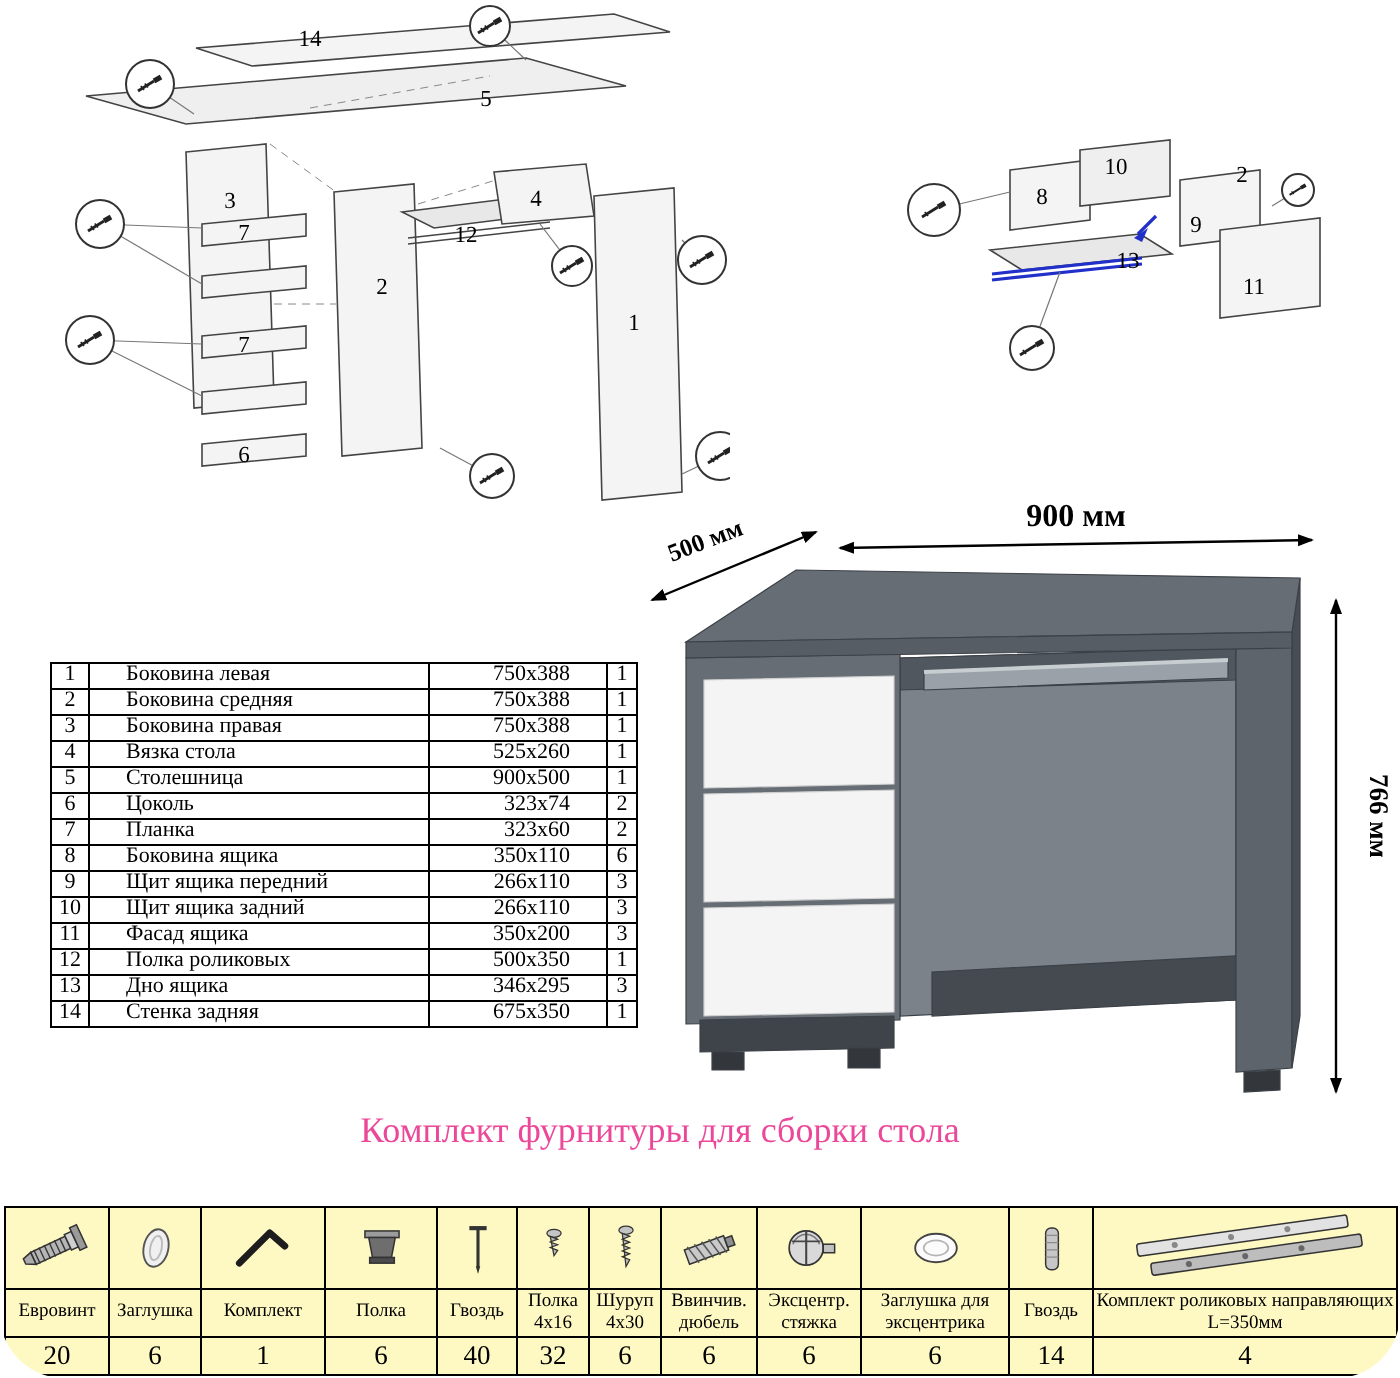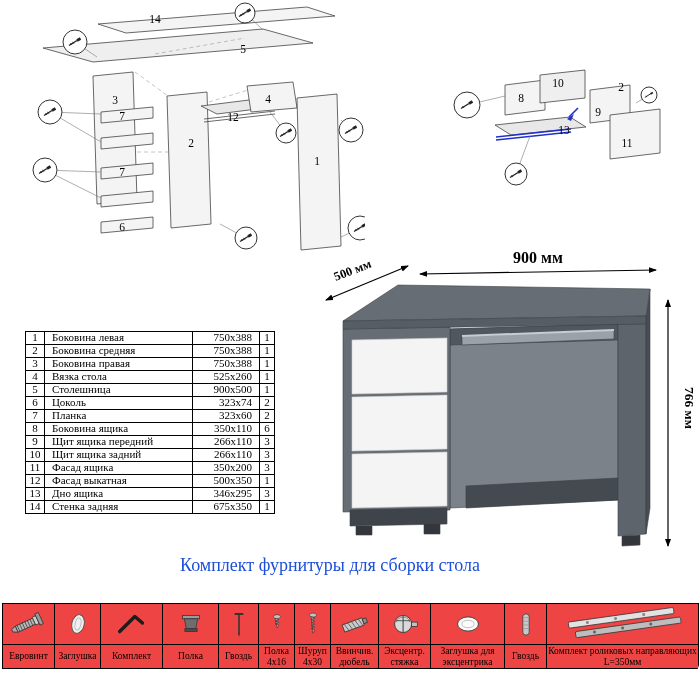--- a/index.html
+++ b/index.html
@@ -2,29 +2,29 @@
 <html><head>
 <meta charset="utf-8">
 <style>
   html,body{margin:0;padding:0;background:#fff;}
   #sheet{position:relative;width:700px;height:689px;background:#ffffff;
          font-family:"Liberation Serif", serif;overflow:hidden;color:#000;border-radius:32px;}
   .abs{position:absolute;}
   svg text{font-family:"Liberation Serif", serif;}
   
   .parts-table{border-collapse:collapse;background:#fff;}
-  .parts-table td{border:1px solid #000;font-size:11px;line-height:1.05;padding:0 7px;height:12px;white-space:nowrap;}
+  .parts-table td{border:1px solid #000;font-size:11px;line-height:1.05;padding:0 18px;height:12px;white-space:nowrap;}
   .parts-table .c-num{width:16px;text-align:center;padding:0 1px;}
   .parts-table .c-name{width:133px;}
   .parts-table .c-size{width:52px;text-align:right;}
   .parts-table .c-qty{width:12px;text-align:center;padding:0 1px;}
   
-  .hw-title{position:absolute;left:0;top:555px;width:660px;text-align:center;font-size:18px;color:#1d4ed8;}
+  .hw-title{position:absolute;left:0;top:555px;width:660px;text-align:center;font-size:18px;color:#ec4899;}
   
-  .hw-table{border-collapse:collapse;table-layout:fixed;width:696px;background:#ef4444;}
+  .hw-table{border-collapse:collapse;table-layout:fixed;width:696px;background:#fef9c3;}
   .hw-table td{border:1px solid #000;text-align:center;vertical-align:middle;padding:1px;overflow:hidden;}
   .hw-row-icon td{height:40px;padding:0;}
   .hw-row-name td{height:23px;font-size:9.5px;line-height:1.1;padding:0 1px;}
   .hw-row-qty td{height:16px;font-size:13.5px;}
   .hw-icon{display:block;margin:0 auto;}
 </style>
 </head>
 <body>
 
 <div id="sheet">
@@ -255,21 +255,21 @@
         <td class="c-qty">3</td>
       </tr>
       <tr>
         <td class="c-num">11</td>
         <td class="c-name">Фасад ящика</td>
         <td class="c-size">350x200</td>
         <td class="c-qty">3</td>
       </tr>
       <tr>
         <td class="c-num">12</td>
-        <td class="c-name">Фасад выкатная</td>
+        <td class="c-name">Полка роликовых</td>
         <td class="c-size">500x350</td>
         <td class="c-qty">1</td>
       </tr>
       <tr>
         <td class="c-num">13</td>
         <td class="c-name">Дно ящика</td>
         <td class="c-size">346x295</td>
         <td class="c-qty">3</td>
       </tr>
       <tr>
@@ -402,16 +402,30 @@
         <td>Полка</td>
         <td>Гвоздь</td>
         <td>Полка 4x16</td>
         <td>Шуруп 4x30</td>
         <td>Ввинчив. дюбель</td>
         <td>Эксцентр. стяжка</td>
         <td>Заглушка для эксцентрика</td>
         <td>Гвоздь</td>
         <td>Комплект роликовых направляющих L=350мм</td>
       </tr>
+      <tr class="hw-row-qty">
+        <td>20</td>
+        <td>6</td>
+        <td>1</td>
+        <td>6</td>
+        <td>40</td>
+        <td>32</td>
+        <td>6</td>
+        <td>6</td>
+        <td>6</td>
+        <td>6</td>
+        <td>14</td>
+        <td>4</td>
+      </tr>
     </tbody>
   </table>
 
 </div>
 
 </body></html>

